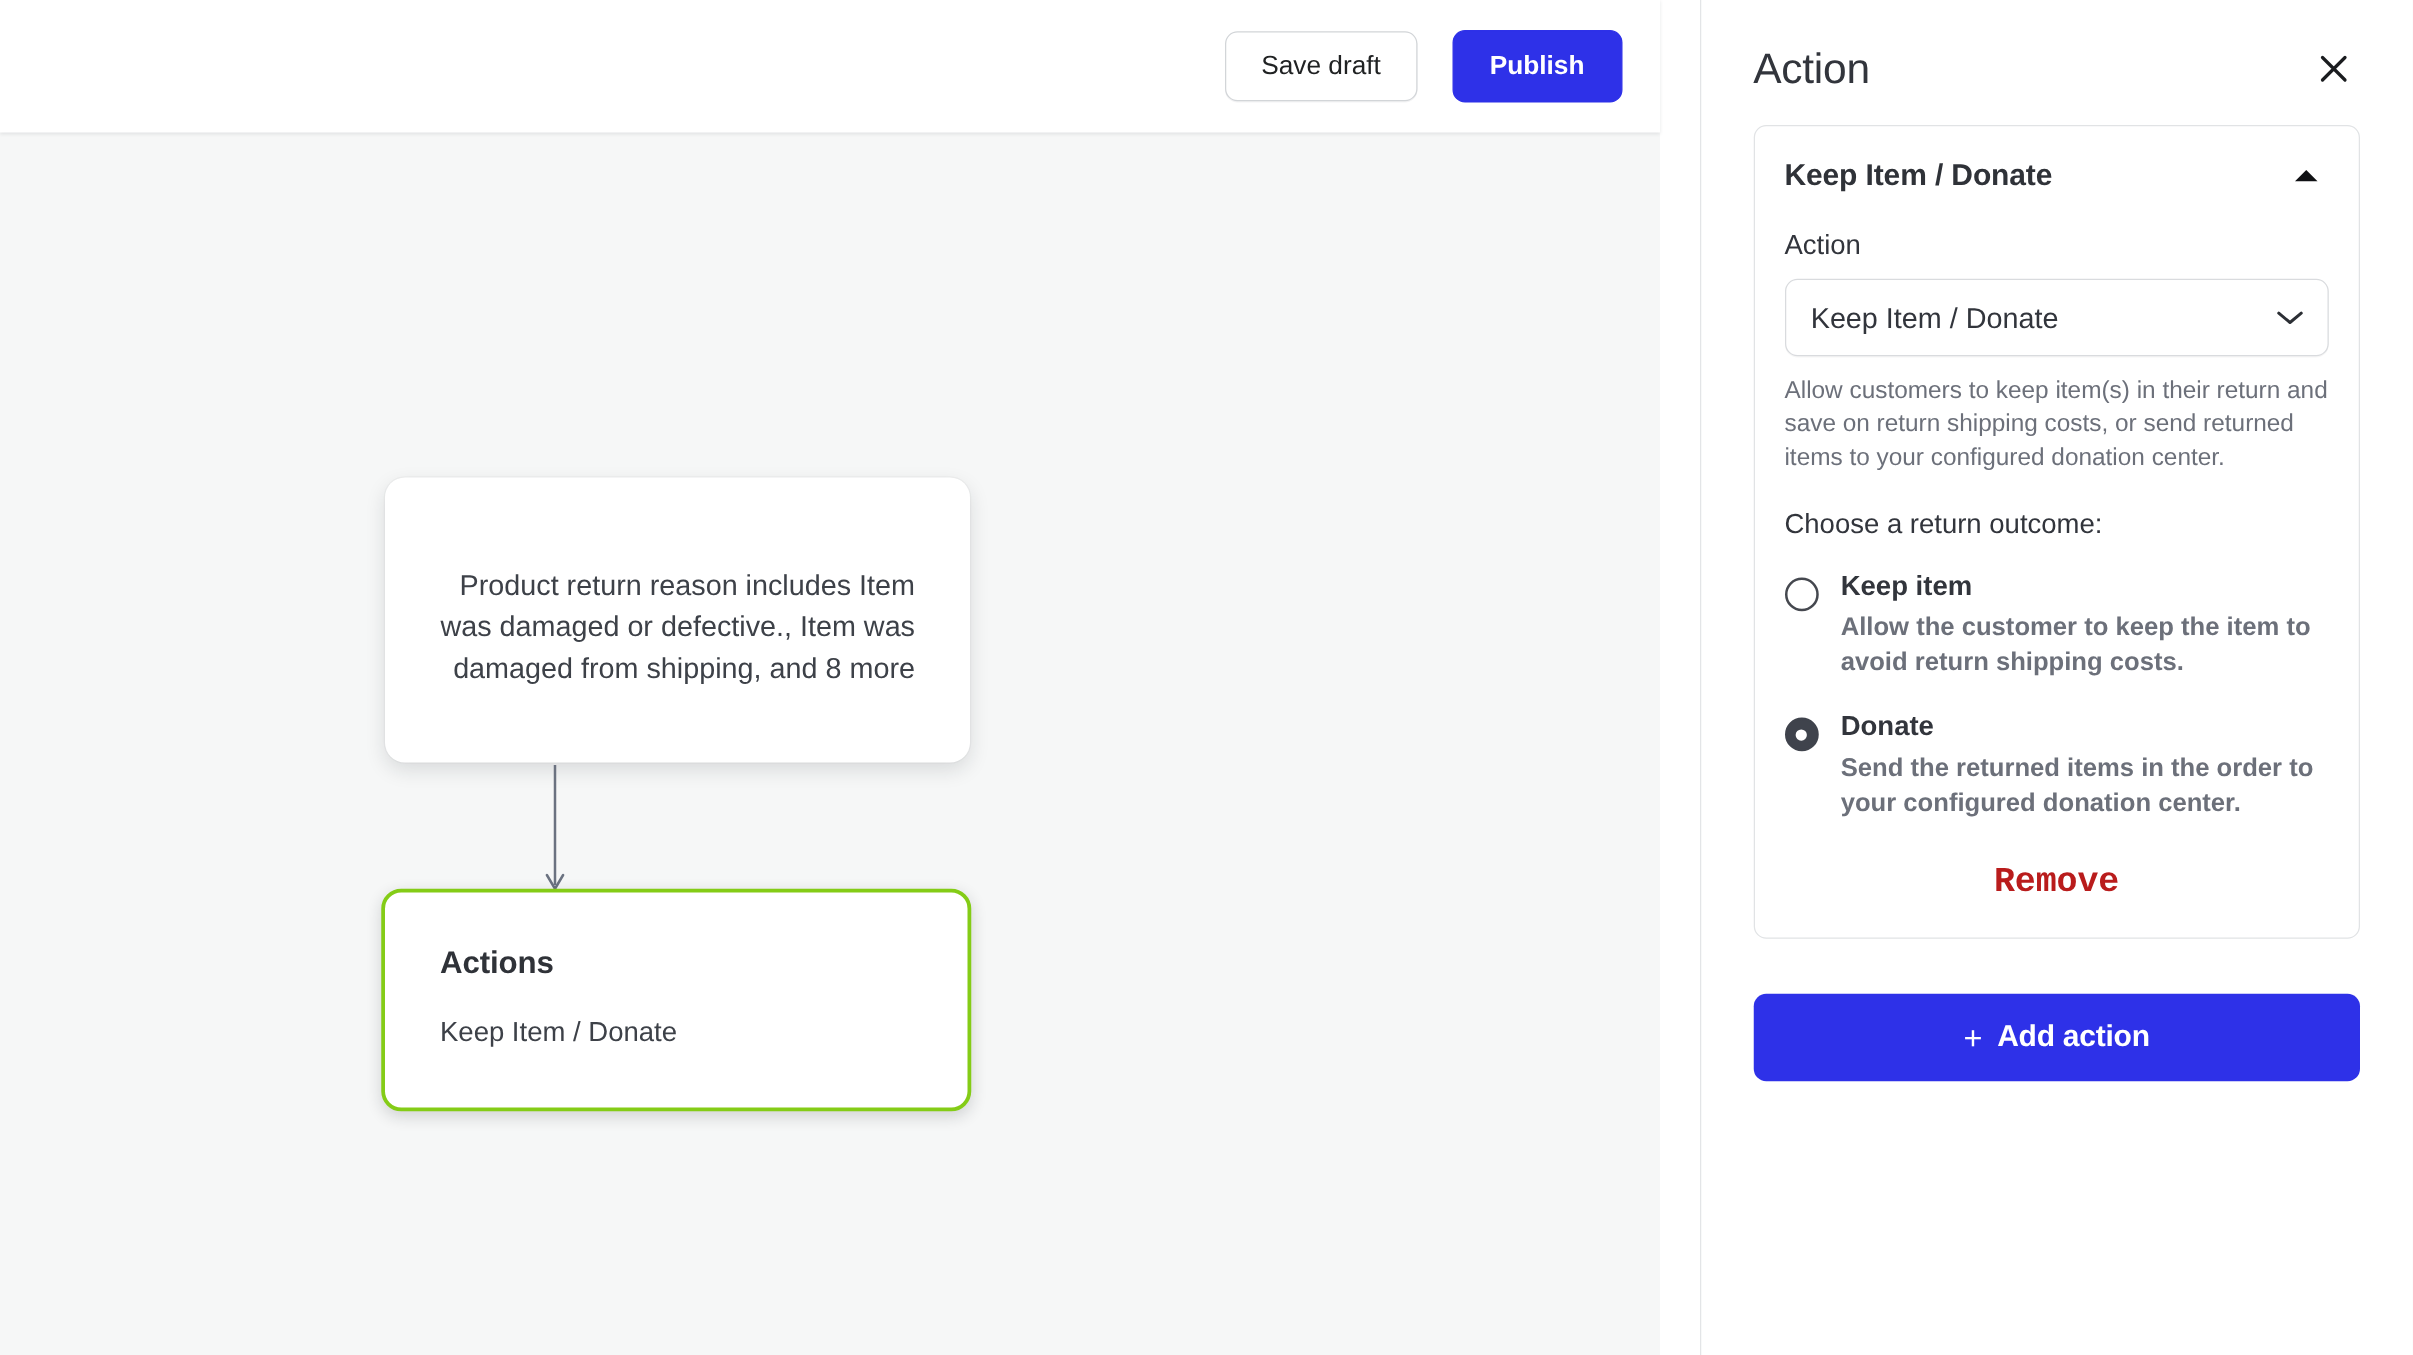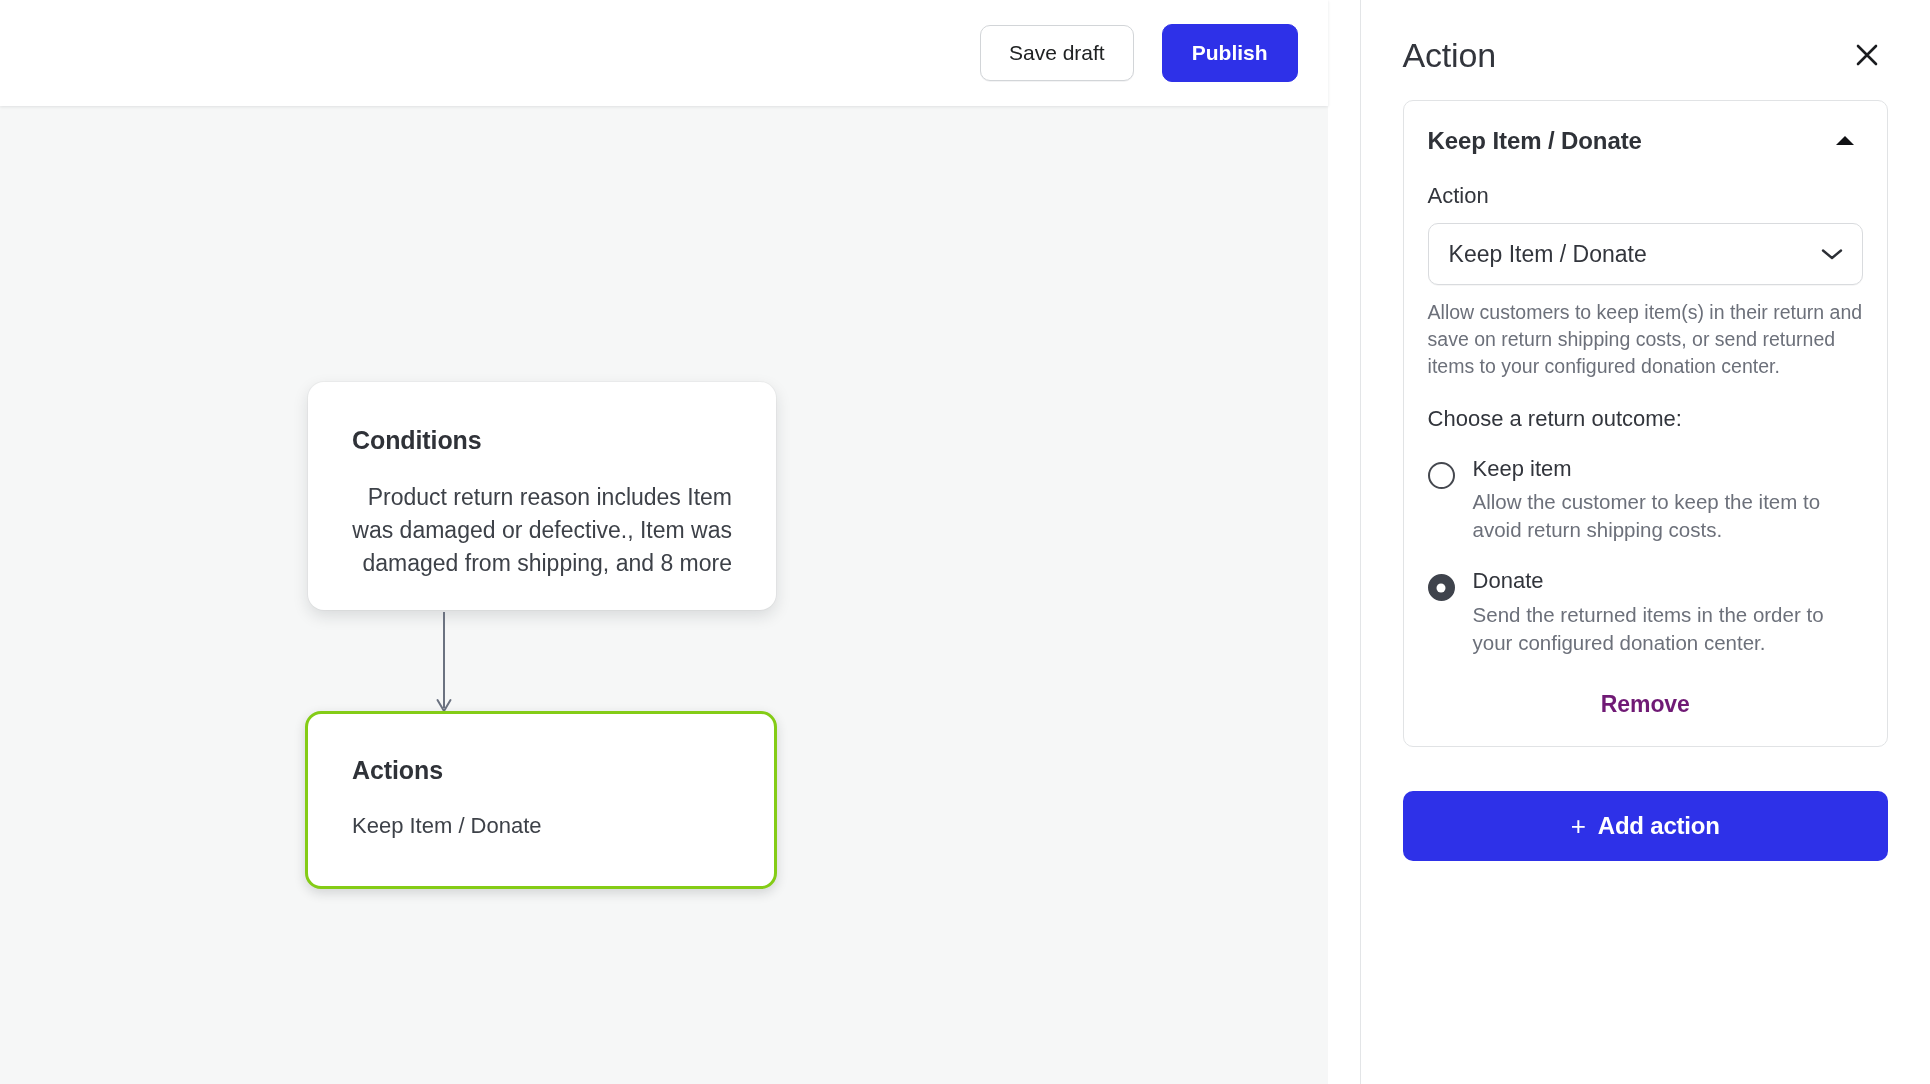--- a/index.html
+++ b/index.html
@@ -235,20 +235,21 @@
     margin-top: 26px;
     font-size: 22px;
     color: #32353c;
   }
 
   .radio-row {
     display: flex;
     gap: 18px;
     margin-top: 24px;
     cursor: pointer;
+    font-weight: bold;
   }
 
   .radio {
     flex: 0 0 auto;
     width: 27px;
     height: 27px;
     border-radius: 50%;
     margin-top: 6px;
     border: 2px solid #45484f;
     background: #ffffff;
@@ -289,24 +290,24 @@
 
   .remove-wrap {
     margin-top: 34px;
     display: flex;
     justify-content: center;
   }
 
   .remove-btn {
     background: transparent;
     border: none;
-    font-family: Liberation Sans, sans-serif;
-    font-size: 23px;
+    font-family: Liberation Mono, monospace;
+    font-size: 28px;
     font-weight: 700;
-    color: #701a75;
+    color: #b91c1c;
     cursor: pointer;
     letter-spacing: -0.1px;
   }
 
   .add-action-btn {
     margin-top: 44px;
     width: 100%;
     height: 70px;
     background: #2e31e8;
     border: none;
@@ -333,21 +334,20 @@
   <div class="editor">
 
     <div class="editor-header">
       <button class="btn btn-secondary">Save draft</button>
       <button class="btn btn-primary">Publish</button>
     </div>
 
     <div class="canvas">
 
       <div class="node node-conditions">
-        <div class="node-title">Conditions</div>
         <div class="node-body">Product return reason includes Item was damaged or defective., Item was damaged from shipping, and 8 more</div>
       </div>
 
       <div class="connector">
         <svg width="22" height="104" viewBox="0 0 22 104">
           <line x1="11" y1="0" x2="11" y2="96" stroke="#6b7280" stroke-width="2"></line>
           <path d="M4.5 88 L11 99 L17.5 88" fill="none" stroke="#6b7280" stroke-width="2" stroke-linecap="round" stroke-linejoin="round"></path>
         </svg>
       </div>
 

